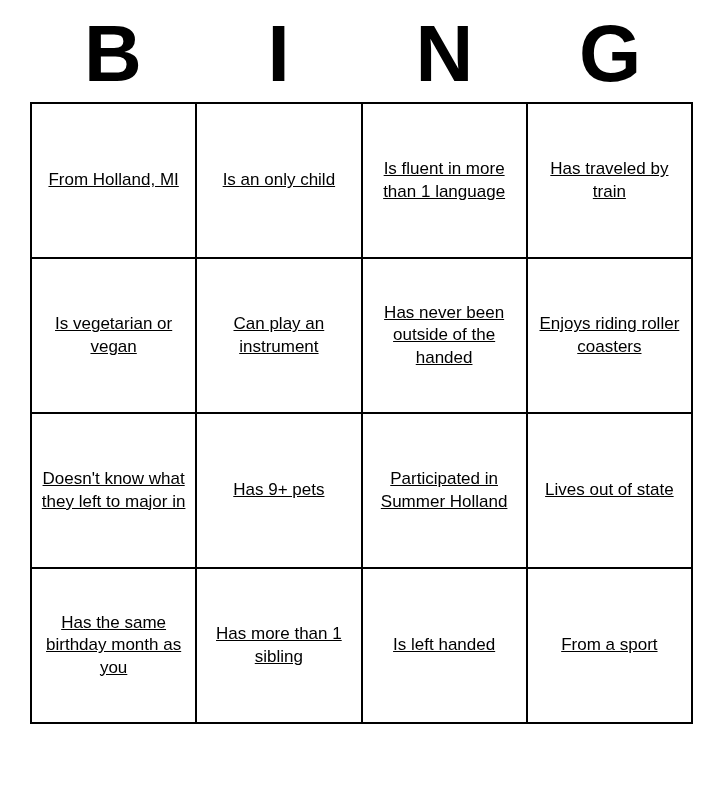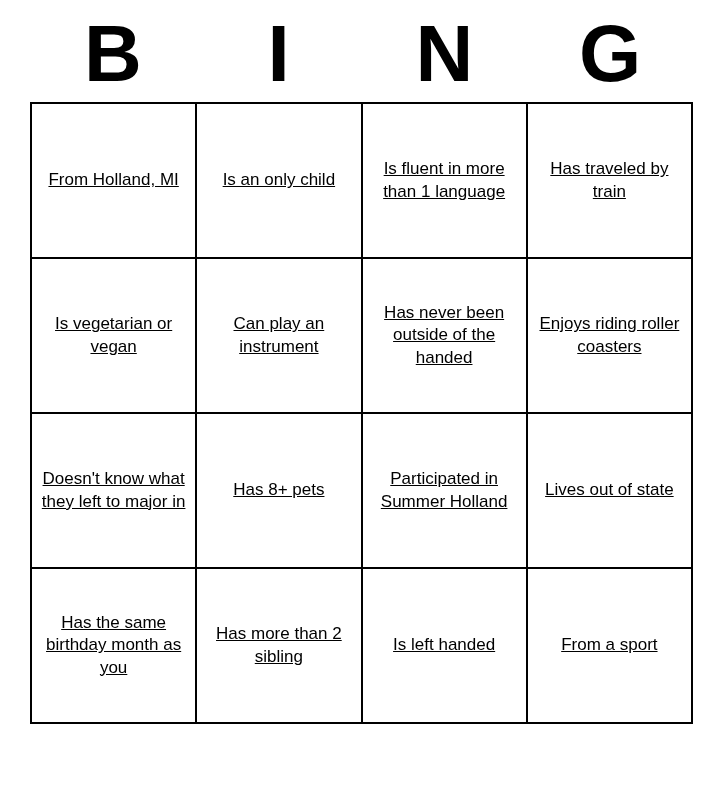--- a/index.html
+++ b/index.html
@@ -75,22 +75,22 @@
     <div class="bingo-cell">Is an only child</div>
     <div class="bingo-cell">Is fluent in more than 1 language</div>
     <div class="bingo-cell">Has traveled by train</div>
 
     <div class="bingo-cell">Is vegetarian or vegan</div>
     <div class="bingo-cell">Can play an instrument</div>
     <div class="bingo-cell">Has never been outside of the handed</div>
     <div class="bingo-cell">Enjoys riding roller coasters</div>
 
     <div class="bingo-cell">Doesn't know what they left to major in</div>
-    <div class="bingo-cell">Has 8+ pets</div>
+    <div class="bingo-cell">Has 9+ pets</div>
     <div class="bingo-cell">Participated in Summer Holland</div>
     <div class="bingo-cell">Lives out of state</div>
 
     <div class="bingo-cell">Has the same birthday month as you</div>
-    <div class="bingo-cell">Has more than 2 sibling</div>
+    <div class="bingo-cell">Has more than 1 sibling</div>
     <div class="bingo-cell">Is left handed</div>
     <div class="bingo-cell">From a sport</div>
   </div>
 </div>
 
 </body></html>

